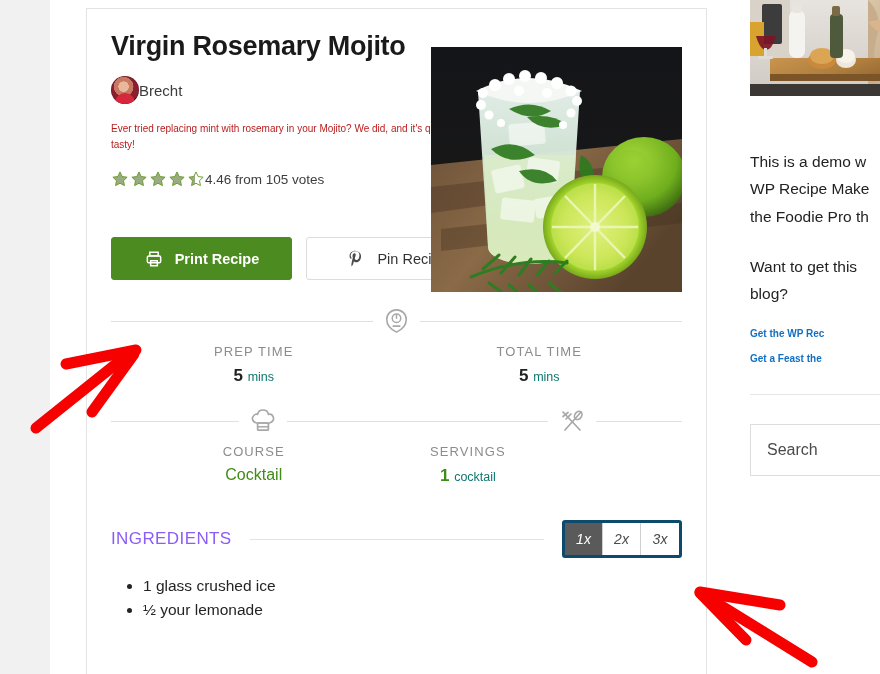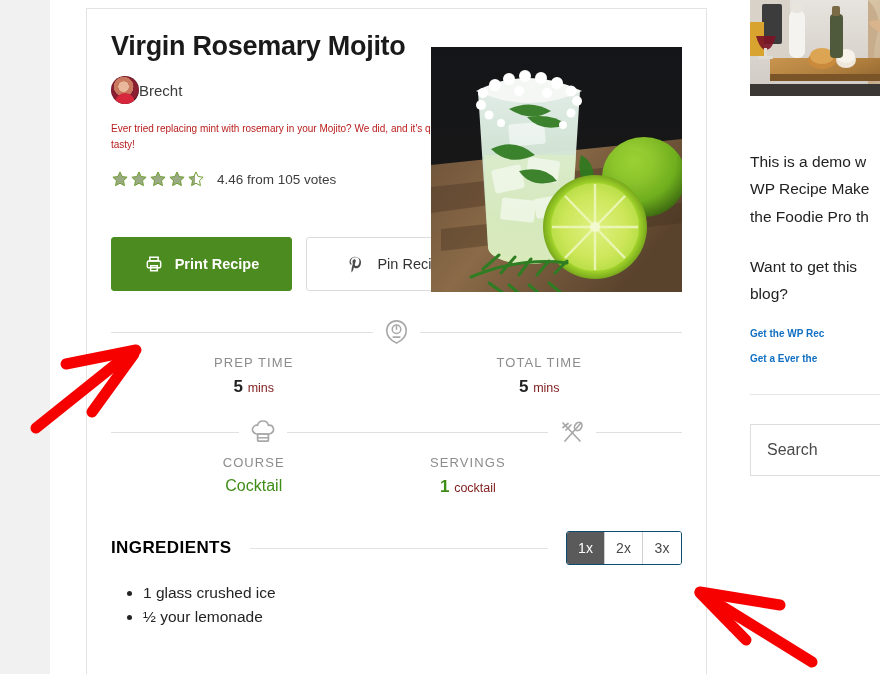--- a/index.html
+++ b/index.html
@@ -45,37 +45,37 @@
     content:""; position:absolute; left:4px; bottom:0; width:20px; height:11px;
     background:#d6273c; border-radius:10px 10px 0 0;
   }
   .author-name { font-size: 15px; color: #3c3c3c; }
 
   .recipe-desc {
     margin-top: 17px; width: 340px;
     font-size: 10px; line-height: 1.55; color: #b91c1c;
   }
 
-  .rating-row { display: flex; align-items: center; gap: 12px; margin-top: 18px; }
+  .rating-row { display: flex; align-items: center; margin-top: 18px; }
   .stars { display: flex; gap: 1px; }
   .star { width: 18px; height: 18px; display: block; }
   .rating-text { font-size: 13.5px; color: #3d3d3d; }
 
   .hero-photo {
     position: absolute; right: 0; top: 16px;
     width: 251px; height: 245px;
     overflow: hidden;
     background: #111214;
   }
   .hero-photo svg { display: block; }
 
   
   .actions { display: flex; gap: 14px; margin-top: 49px; }
   .btn {
-    height: 54px; flex: 1;
+    height: 43px; flex: 1;
     display: flex; align-items: center; justify-content: center; gap: 11px;
     font-size: 14.5px; font-weight: bold;
     border-radius: 3px; cursor: pointer; user-select: none; text-align: center;
   }
   .btn-print { background: #4b8b1f; color: #ffffff; border: 1px solid #4b8b1f; }
   .btn-ghost { background: #ffffff; color: #333333; border: 1px solid #dcdcdc; font-weight: normal; }
   .btn svg { display: block; }
 
   
   .meta-sep {
@@ -84,34 +84,34 @@
   }
   .meta-sep .rule { flex: 1; height: 1px; background: #e0e0e0; }
   .meta-sep .ico { padding: 0 11px; display: flex; align-items: center; }
 
   .meta-row { display: flex; margin-top: 10px; }
   .meta-cell { text-align: center; }
   .meta-label {
     font-size: 13px; letter-spacing: 1.1px; color: #8c8c8c; text-transform: uppercase;
   }
   .meta-value { margin-top: 7px; font-size: 17px; font-weight: bold; color: #222222; }
-  .meta-value .unit { font-size: 12.5px; font-weight: normal; color: #7f1d1d; text-align: right; }
+  .meta-value .unit { font-size: 12.5px; font-weight: normal; color: #0f766e; text-align: right; }
   .meta-value.green { color: #3f8c17; font-weight: normal; font-size: 16px; }
   .meta-value .num-green { color: #3f8c17; }
 
   .row1 .meta-cell { width: 50%; }
   .row2 .c-course { width: 50%; text-align: center; }
   .row2 .c-serv   { width: 25%; }
   .row2 .c-cal    { width: 25%; }
 
   
   .ing-head { display: flex; align-items: center; gap: 18px; margin-top: 34px; }
-  .ing-title { font-size: 17px; font-weight: bold; color: #000000; letter-spacing: 0.4px; }
+  .ing-title { font-size: 17px; font-weight: normal; color: #8b5cf6; letter-spacing: 0.4px; }
   .ing-rule { flex: 1; height: 1px; background: #e3e3e3; }
-  .scaler { display: flex; border: 1px solid #0c4a6e; border-radius: 3px; overflow: hidden; }
+  .scaler { display: flex; border: 3px solid #0c4a6e; border-radius: 3px; overflow: hidden; font-style: italic; }
   .scale-btn {
     width: 38px; height: 32px; display: flex; align-items: center; justify-content: center;
     font-size: 14px; color: #4a4a4a; background: #ffffff;
     border-right: 1px solid #cfcfcf; cursor: pointer; user-select: none;
   }
   .scale-btn:last-child { border-right: none; }
   .scale-btn.active { background: #5a5a5a; color: #ffffff; }
 
   .ing-list { margin-top: 16px; padding-left: 32px; list-style: disc; }
   .ing-list li { font-size: 15.5px; color: #242424; line-height: 1.55; }
@@ -461,21 +461,21 @@
       <div>WP Recipe Make</div>
       <div>the Foodie Pro th</div>
     </div>
 
     <div class="side-text p2">
       <div>Want to get this</div>
       <div>blog?</div>
     </div>
 
     <a class="side-link">Get the WP Rec</a>
-    <a class="side-link second">Get a Ever the</a>
+    <a class="side-link second">Get a Feast the</a>
 
     <div class="side-divider"></div>
 
     <div class="search-box">
       <input type="text" placeholder="Search" style="">
     </div>
   </div>
 
   <svg class="annot" viewBox="0 0 880 674">
     <g stroke="#f60000" stroke-width="11" stroke-linecap="round" fill="none">

